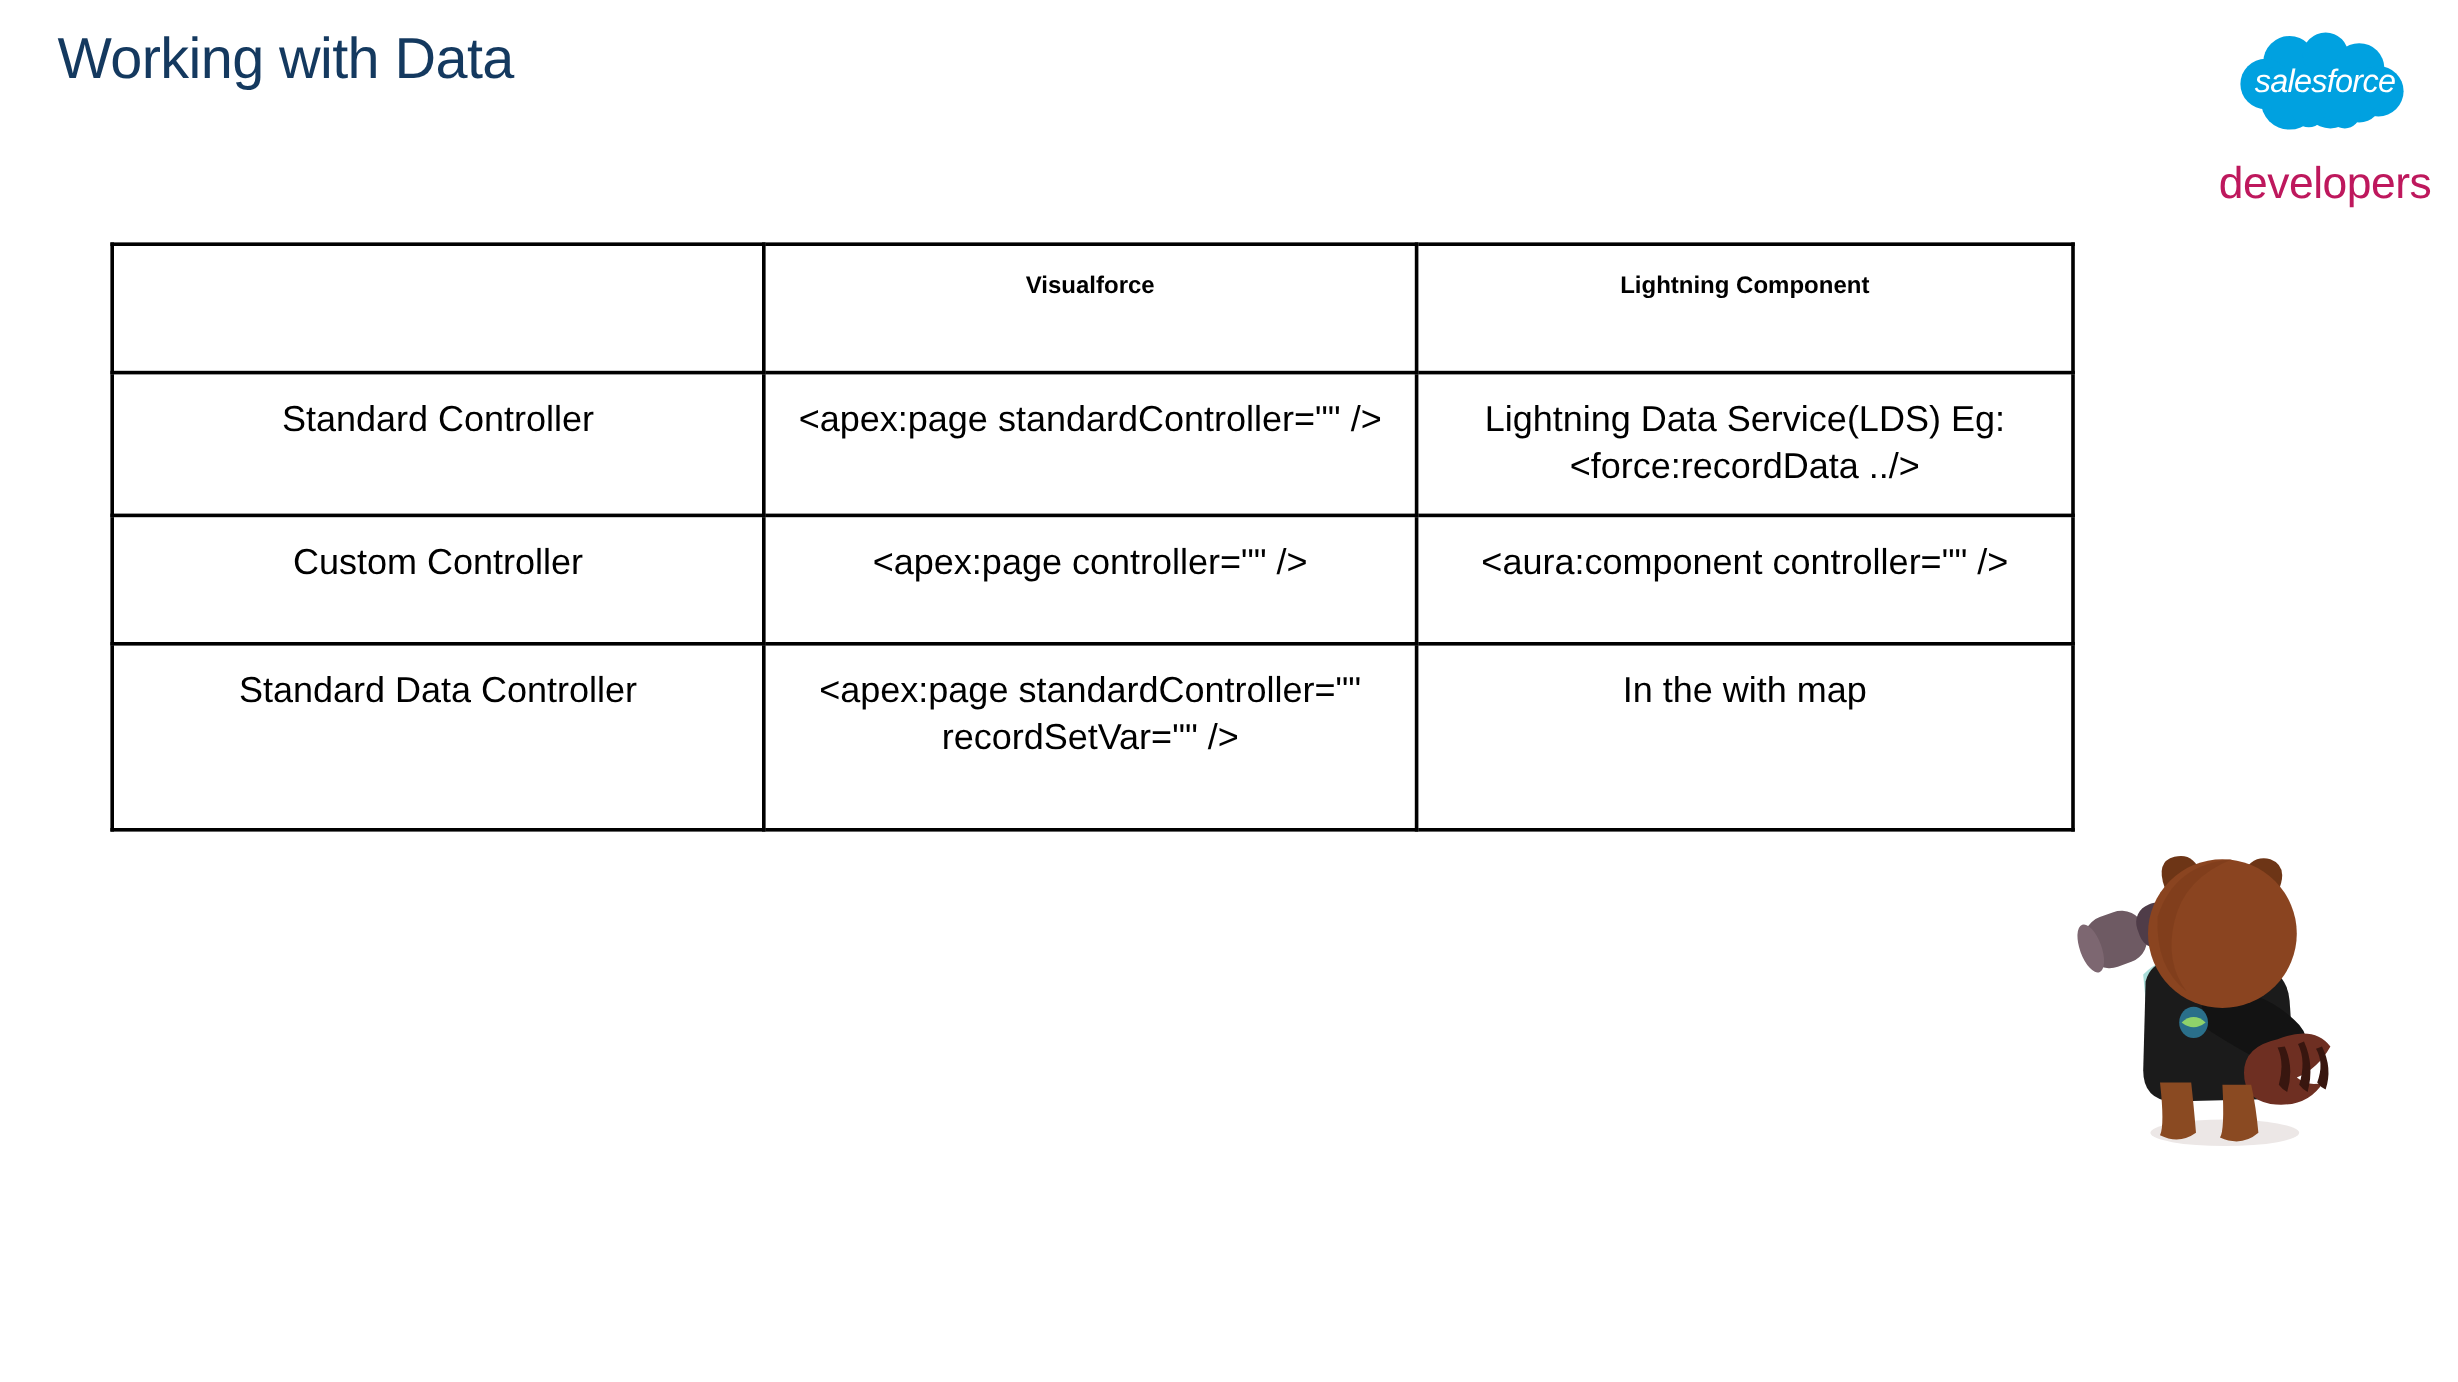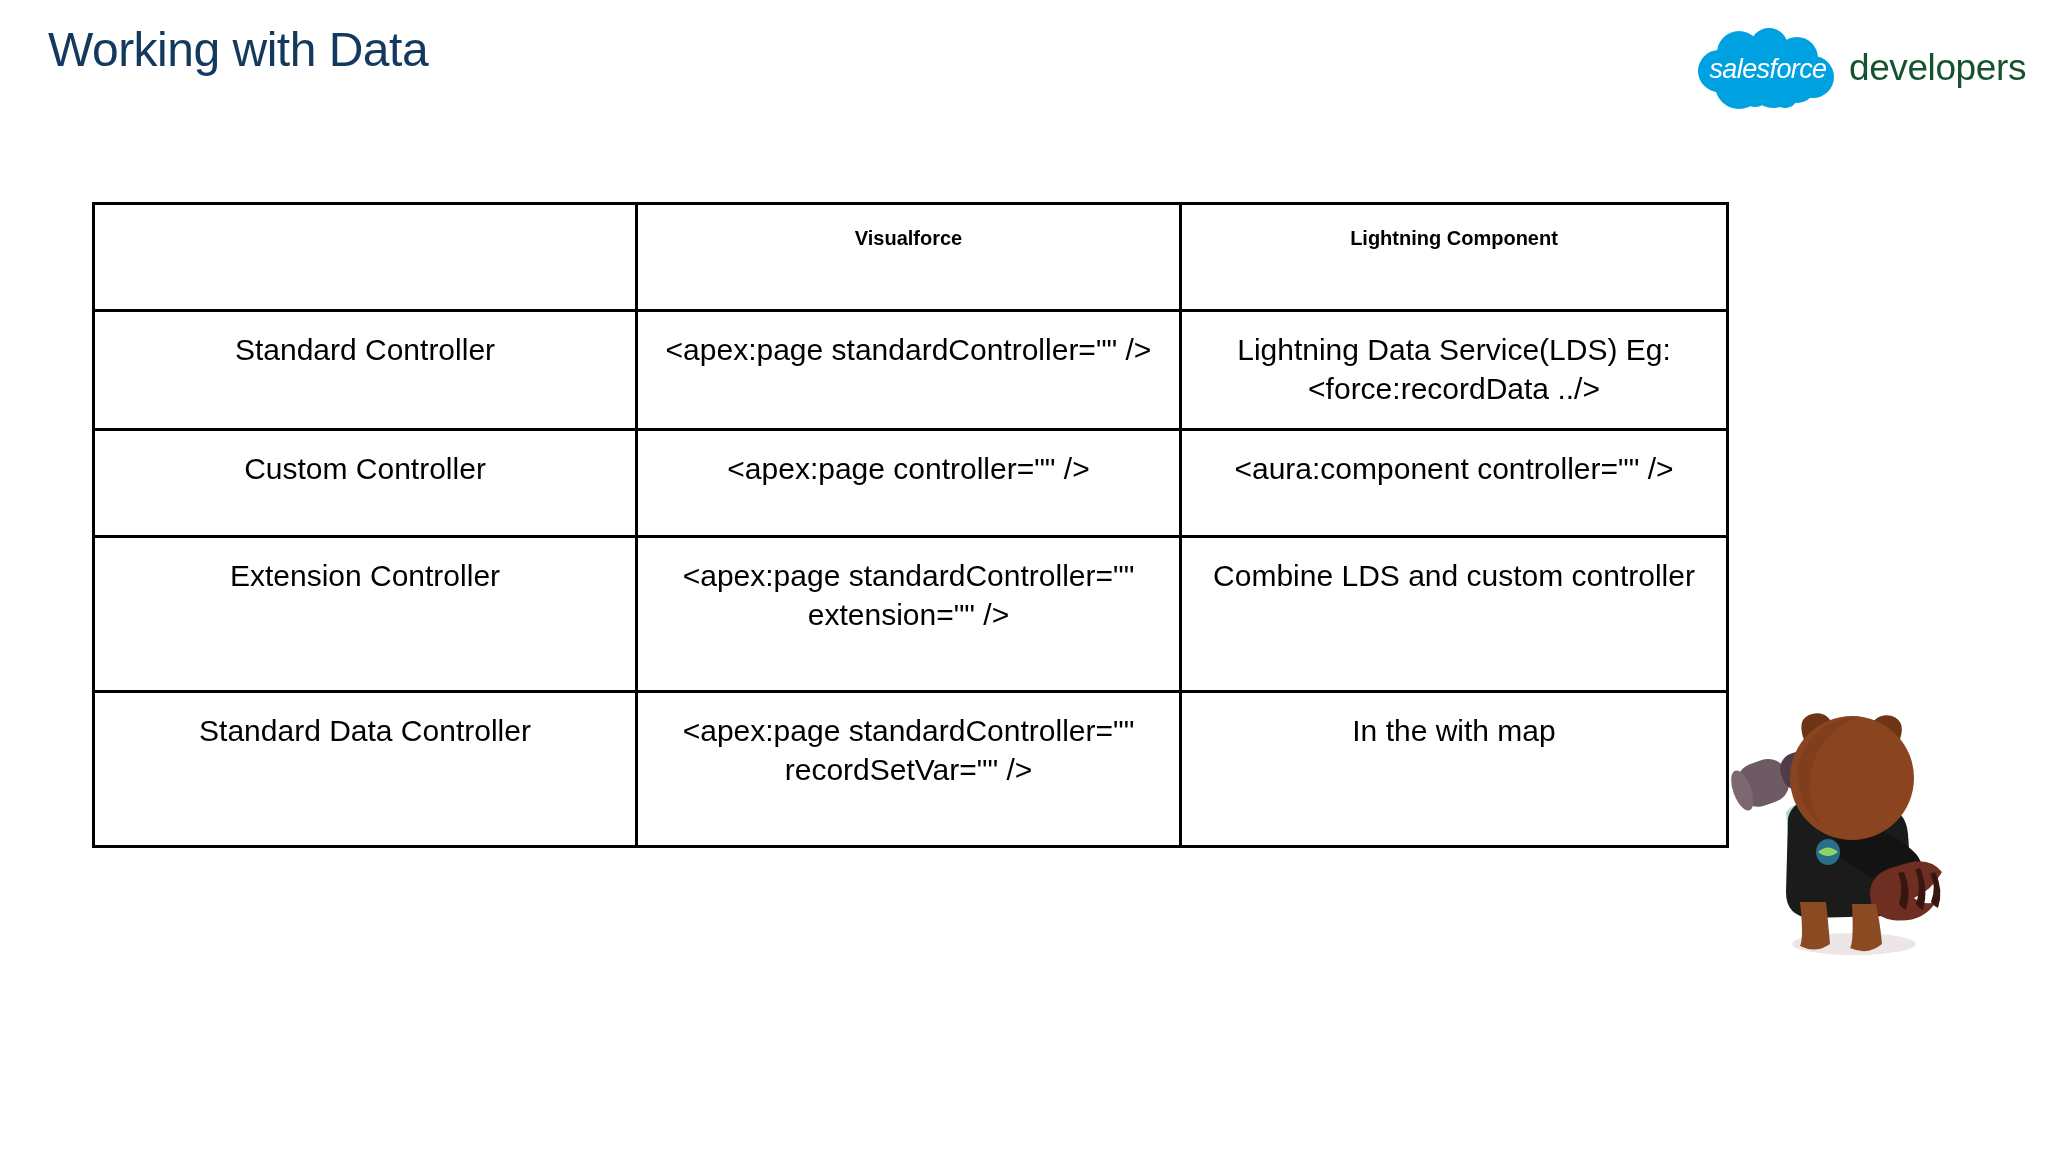--- a/index.html
+++ b/index.html
@@ -30,21 +30,22 @@
   }
 
   
   .brand-logo {
     position: absolute;
     right: 22px;
     top: 26px;
     height: 86px;
     display: flex;
     align-items: center;
-    gap: 6px;
+    gap: 24px;
+    flex-direction: column;
   }
   .cloud-mark {
     position: relative;
     width: 150px;
     height: 84px;
   }
   .cloud-mark svg { display: block; width: 150px; height: 84px; }
   .cloud-wordmark {
     position: absolute;
     left: 0; right: 0;
@@ -53,21 +54,21 @@
     text-align: center;
     color: #ffffff;
     font-size: 27px;
     font-style: italic;
     font-weight: 400;
     letter-spacing: -0.6px;
     pointer-events: none;
   }
   .brand-developers {
     font-size: 37px;
-    color: #14532d;
+    color: #be185d;
     font-weight: 400;
     letter-spacing: -0.4px;
     line-height: 1;
     padding-bottom: 4px;
   }
 
   
   .comparison-table {
     position: absolute;
     left: 92px;
@@ -165,25 +166,20 @@
     <tr class="r1">
       <td class="row-label">Standard Controller</td>
       <td class="cell-code">&lt;apex:page standardController="" /&gt;</td>
       <td class="cell-code">Lightning Data Service(LDS) Eg: &lt;force:recordData ../&gt;</td>
     </tr>
     <tr class="r2">
       <td class="row-label">Custom Controller</td>
       <td class="cell-code">&lt;apex:page controller="" /&gt;</td>
       <td class="cell-code">&lt;aura:component controller="" /&gt;</td>
     </tr>
-    <tr class="r3">
-      <td class="row-label">Extension Controller</td>
-      <td class="cell-code">&lt;apex:page standardController="" extension="" /&gt;</td>
-      <td class="cell-code">Combine LDS and custom controller</td>
-    </tr>
     <tr class="r4">
       <td class="row-label">Standard Data Controller</td>
       <td class="cell-code">&lt;apex:page standardController="" recordSetVar="" /&gt;</td>
       <td class="cell-code">In the with map</td>
     </tr>
   </tbody>
 </table>
 
 <div class="mascot">
   <svg viewBox="0 0 232 252" xmlns="http://www.w3.org/2000/svg" aria-hidden="true">

